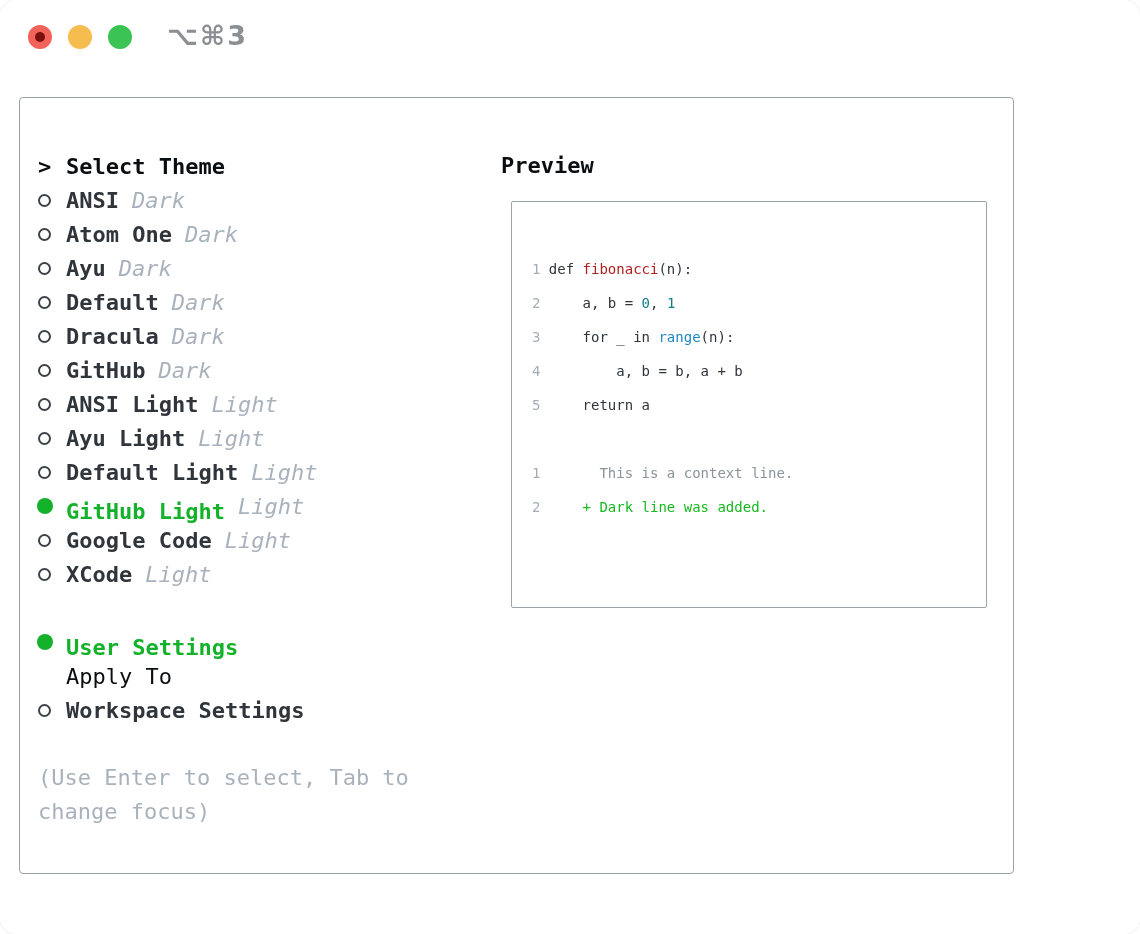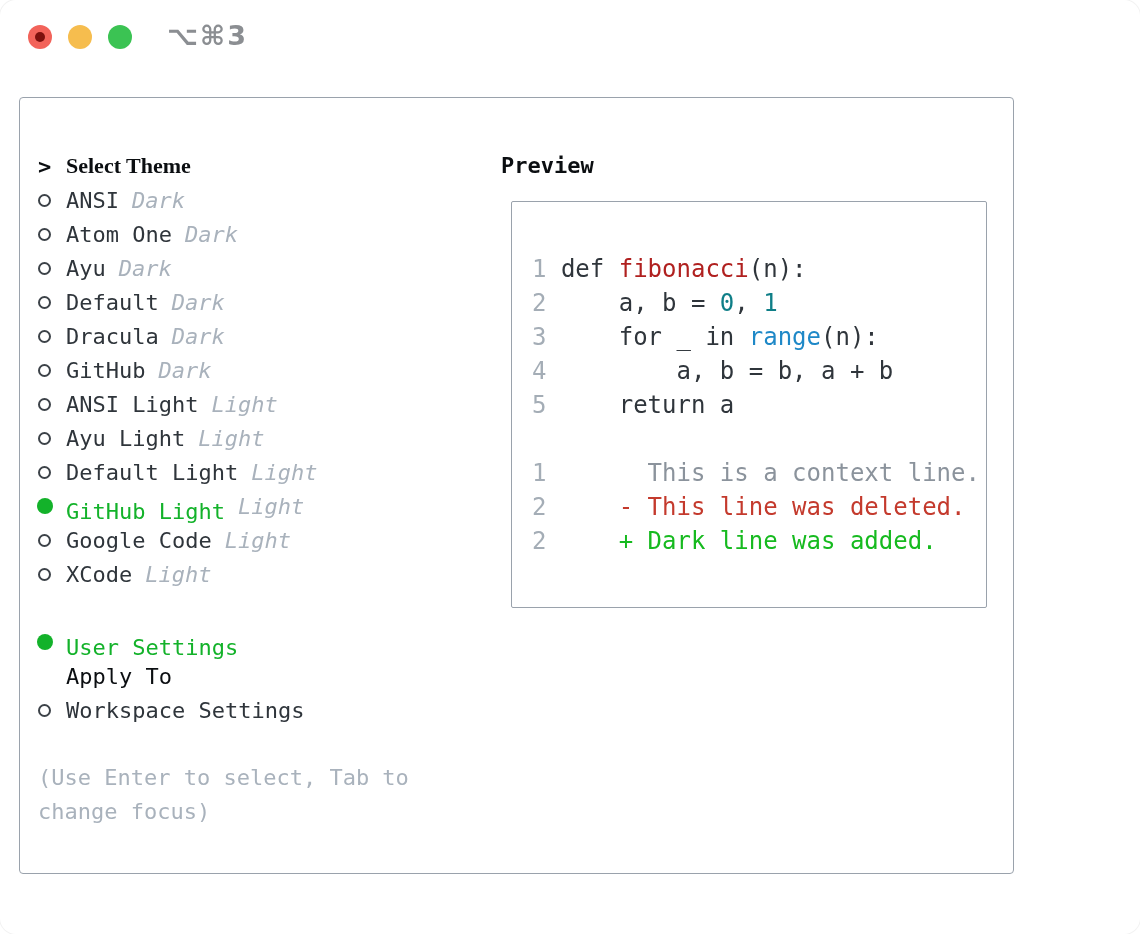--- a/index.html
+++ b/index.html
@@ -38,22 +38,22 @@
   }
   .row { display: flex; align-items: center; height: 34px; font-size: 22px; color: var(--text_dark); }
   .bullet { width: 28px; display: flex; align-items: center; }
   .radio {
     width: 13px; height: 13px; box-sizing: border-box;
     border: 2px solid var(--radio_ring); border-radius: 50%;
     display: inline-block;
   }
   .radio.on { width: 16px; height: 16px; border: none; background: var(--green); margin-left: -1px; }
   .prompt { font-weight: bold; color: var(--header_black); }
-  .header { font-weight: bold; color: var(--header_black); font-family: Liberation Serif, serif; }
-  .name { white-space: pre; }
+  .header { font-weight: bold; color: var(--header_black); }
+  .name { white-space: pre; font-weight: bold; }
   .variant { color: var(--muted); margin-left: 13px; white-space: pre; font-style: italic; }
   .row.selected .name { color: var(--green); margin-top: 10px; }
   .theme-list { position: absolute; left: 18px; top: 51px; }
   .apply-to { position: absolute; left: 18px; top: 527px; }
   .apply-title { color: var(--header_black); }
   .hint {
     position: absolute; left: 18px; top: 663px;
     width: 440px; font-size: 22px; line-height: 34px;
     color: var(--muted);
   }
@@ -64,21 +64,21 @@
     font-size: 22px; font-weight: bold; color: var(--header_black);
   }
   .preview-box {
     position: absolute; left: 491px; top: 103px;
     width: 476px; height: 407px;
     border: 1.5px solid var(--border);
     border-radius: 2px;
     box-sizing: border-box;
   }
   .code { position: absolute; left: 20px; top: 50px; }
-  .code-line { height: 34px; line-height: 34px; font-size: 24px; white-space: pre; }
+  .code-line { height: 34px; line-height: 34px; font-size: 14px; white-space: pre; }
   .ln { color: var(--line_number); }
   .c-text    { color: var(--text_dark); }
   .c-red     { color: var(--code_red); }
   .c-teal    { color: var(--code_teal); }
   .c-blue    { color: var(--code_blue); }
   .c-context { color: var(--diff_context); }
   .c-del     { color: var(--diff_red); }
   .c-add     { color: var(--diff_green); }
 </style>
 </head>
@@ -215,19 +215,18 @@
 
     <div class="preview-box">
       <div class="code">
           <div class="code-line"><span class="ln">1 </span><span class="c-text">def </span><span class="c-red">fibonacci</span><span class="c-text">(n):</span></div>
           <div class="code-line"><span class="ln">2 </span><span class="c-text">    a, b = </span><span class="c-teal">0</span><span class="c-text">, </span><span class="c-teal">1</span></div>
           <div class="code-line"><span class="ln">3 </span><span class="c-text">    for _ in </span><span class="c-blue">range</span><span class="c-text">(n):</span></div>
           <div class="code-line"><span class="ln">4 </span><span class="c-text">        a, b = b, a + b</span></div>
           <div class="code-line"><span class="ln">5 </span><span class="c-text">    return a</span></div>
           <div class="code-line"><span class="ln"></span></div>
           <div class="code-line"><span class="ln">1 </span><span class="c-context">      This is a context line.</span></div>
-          <div class="code-line"><span class="ln">2 </span><span class="c-del">    - This line was deleted.</span></div>
           <div class="code-line"><span class="ln">2 </span><span class="c-add">    + Dark line was added.</span></div>
         </div>
     </div>
 
   </div>
 </div>
 
 </body></html>

